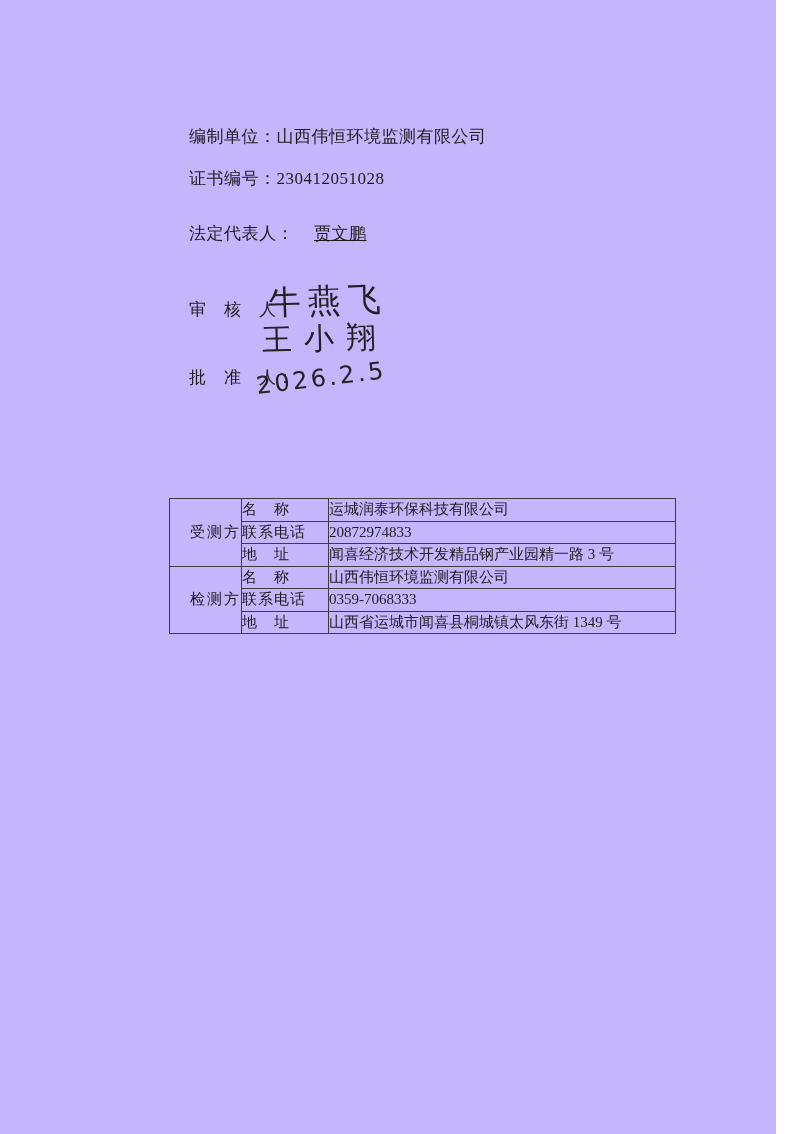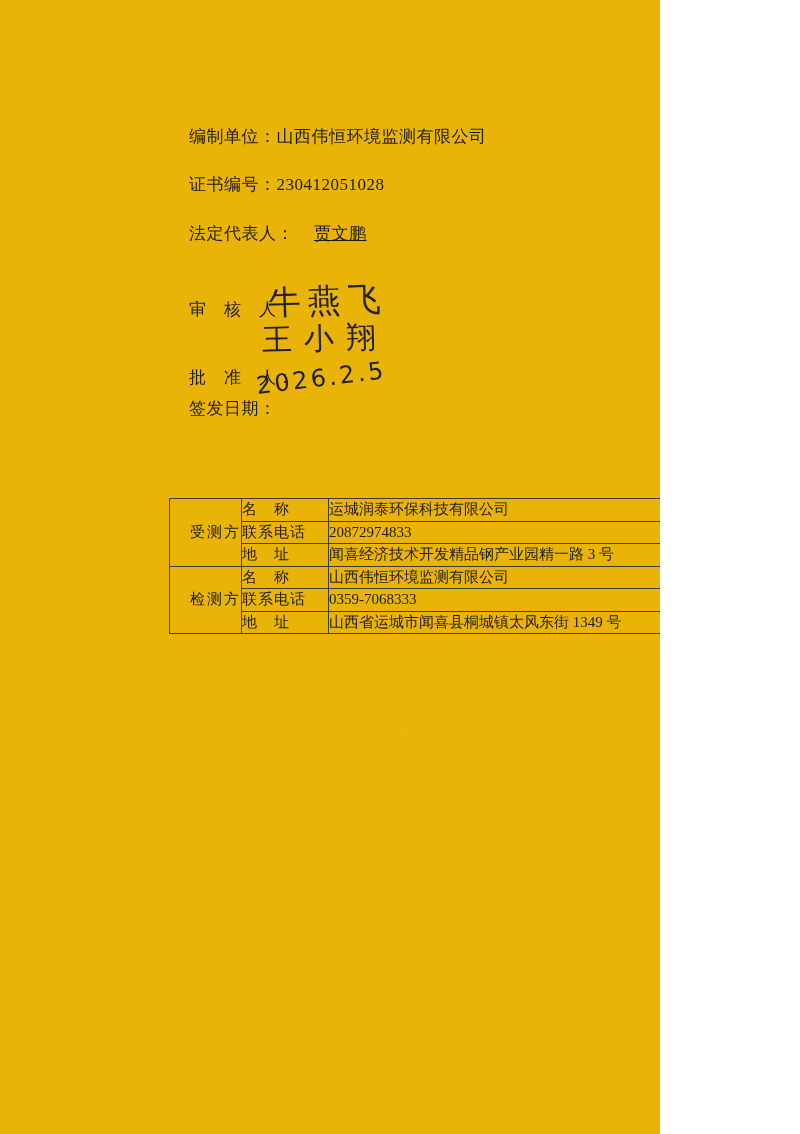--- a/index.html
+++ b/index.html
@@ -1,19 +1,19 @@
 <!DOCTYPE html>
 <html><head>
 <meta charset="utf-8">
 <style>
   html,body{margin:0;padding:0;background:#fff;}
   .page{
     position:relative;
-    width:660px;height:1134px;
-    background:#eab308;
+    width:776px;height:1134px;
+    background:#c4b5fd;
     font-family:"Liberation Serif","DejaVu Serif",serif;
     color:#1c1c1c;
     overflow:hidden;
   }
   
   .info-line{
     position:absolute;left:170px;
     font-size:17px;line-height:20px;
     letter-spacing:0.5px;
     white-space:pre;
@@ -69,40 +69,37 @@
 </style>
 </head>
 <body>
 
 <div class="page">
 
   <div class="info-line" style="top:107px">
     <span class="lbl">编制单位：</span><span class="val">山西伟恒环境监测有限公司</span>
   </div>
 
-  <div class="info-line" style="top:155px">
+  <div class="info-line" style="top:149px">
     <span class="lbl">证书编号：</span><span class="val">230412051028</span>
   </div>
 
   <div class="info-line" style="top:204px">
     <span class="lbl">法定代表人：</span><span class="val val-indent">贾文鹏</span>
   </div>
 
 
   <div class="info-line" style="top:280px">
     <span class="lbl">审　核　人：</span>
   </div>
 
   <div class="info-line" style="top:348px">
     <span class="lbl">批　准　人：</span>
   </div>
 
-  <div class="info-line" style="top:379px">
-    <span class="lbl">签发日期：</span>
-  </div>
 
   <div class="sig sig-reviewer">牛燕飞</div>
   <div class="sig sig-approver">王小翔</div>
   <div class="sig sig-date">2026.2.5</div>
 
   <table class="parties">
     <colgroup>
       <col style="width:72px">
       <col style="width:87px">
       <col style="width:347px">

